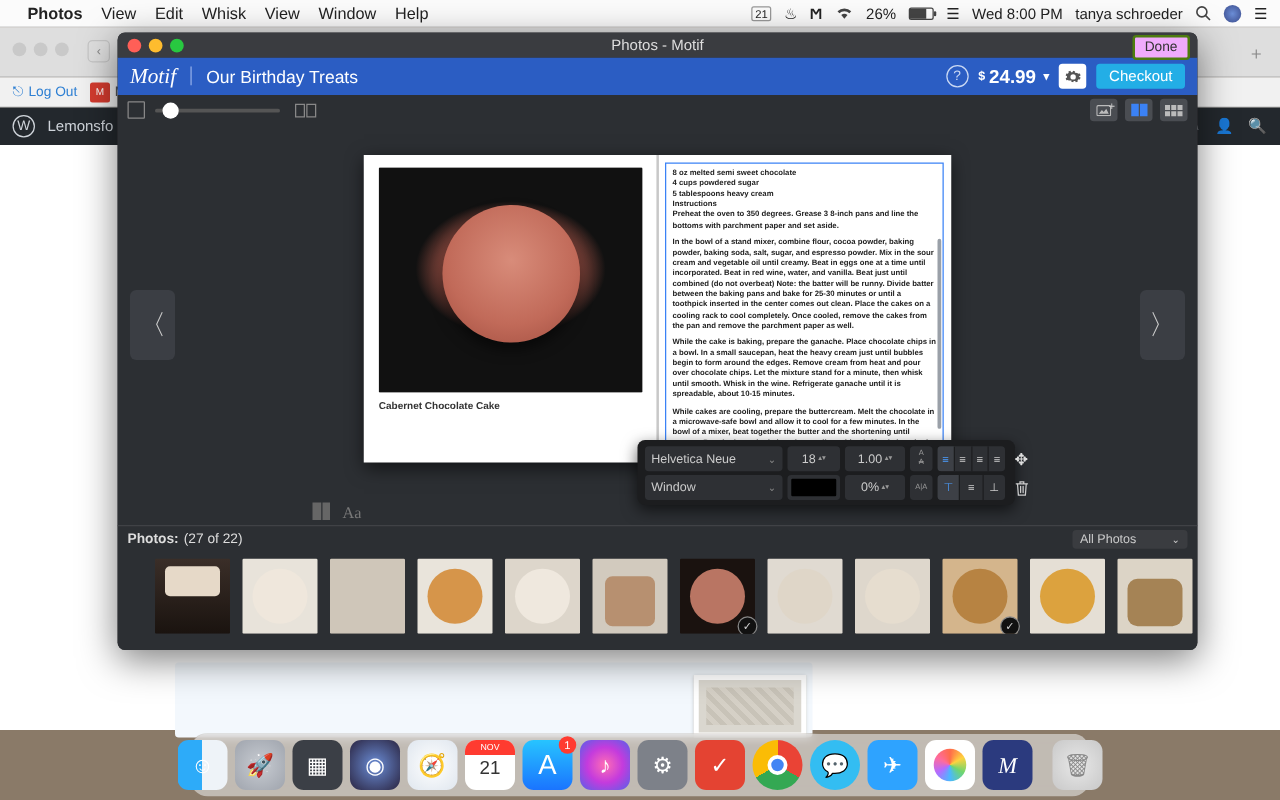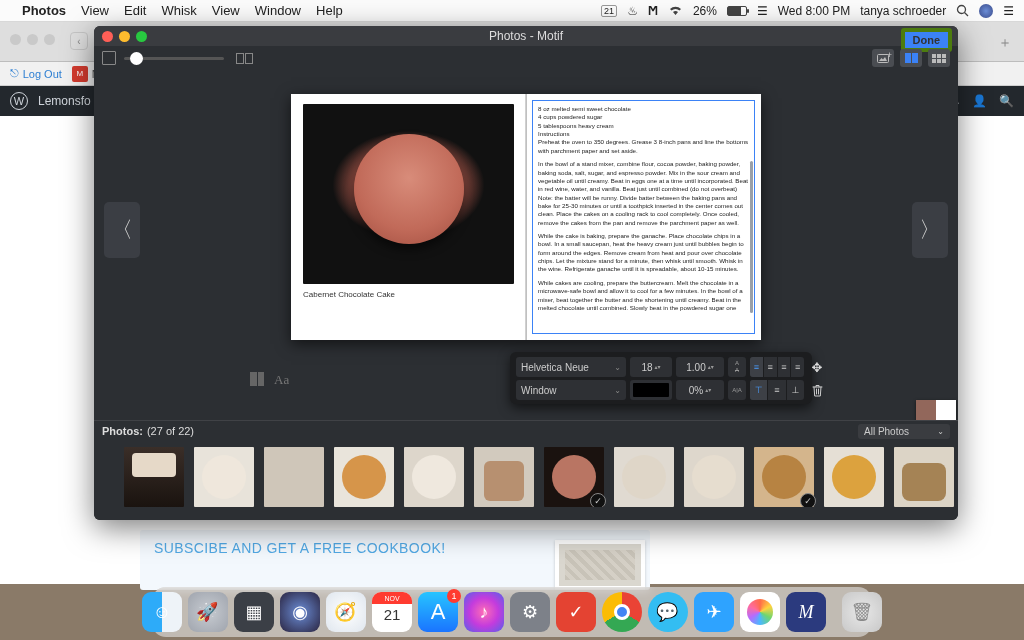--- a/index.html
+++ b/index.html
@@ -41,21 +41,21 @@
   .subimg::before{content:"";position:absolute;inset:6px;background:repeating-linear-gradient(45deg,#c8c3b8 0 4px,#d5d0c6 4px 8px);}
   .personal { position:absolute; right:20px; bottom:62px; font-size:11px; color:#fff; font-weight:600; }
 
   
   .window { position:absolute; left:94px; top:26px; width:864px; height:494px; background:#2c2f33; border-radius:6px; box-shadow:0 8px 30px rgba(0,0,0,0.5); overflow:hidden; }
   .titlebar { height:20px; background:#3a3c40; display:flex; align-items:center; position:relative; }
   .tdots { display:flex; gap:6px; margin-left:8px; }
   .td { width:11px; height:11px; border-radius:50%; }
   .td.r{background:#ff5f57;} .td.y{background:#febc2e;} .td.g{background:#28c840;}
   .wtitle { position:absolute; left:50%; transform:translateX(-50%); font-size:12px; color:#ddd; }
-  .done { position:absolute; right:6px; top:2px; background:#3b82f6; color:#333; font-size:11px; padding:2px 8px; border-radius:3px; font-weight:700; border:4px solid #4d7c0f; }
+  .done { position:absolute; right:6px; top:2px; background:#f0abfc; color:#333; font-size:11px; padding:2px 8px; border-radius:3px; font-weight:400; border:2px solid #4d7c0f; }
 
   .bluebar { height:30px; background:#2b5dc3; display:flex; align-items:center; color:#fff; padding:0 10px; }
   .brand { font-family: Georgia, serif; font-style:italic; font-size:17px; margin-right:10px; }
   .div { color:#7a9be0; margin-right:10px; }
   .proj { font-size:14px; }
   .bbright { margin-left:auto; display:flex; align-items:center; gap:8px; }
   .qmark { width:18px; height:18px; border:1.5px solid #c8d7f3; border-radius:50%; display:flex; align-items:center; justify-content:center; font-size:11px; color:#c8d7f3; }
   .price { font-size:15px; font-weight:600; display:flex; align-items:center; gap:2px; }
   .price sup{font-size:10px; margin-right:1px;}
   .price .car{ margin-left:4px; font-size:9px; }
@@ -75,21 +75,21 @@
   .btn2.blue { color:#3b82f6; }
   .gridic{display:grid;grid-template-columns:repeat(3,4px);grid-template-rows:repeat(2,4px);gap:1px;}
   .gridic i{background:#bbb;}
 
   .stage { height:320px; background:#2c2f33; position:relative; display:flex; align-items:center; justify-content:center; }
   .navarrow { width:36px; height:56px; background:#3b3e44; border-radius:5px; display:flex; align-items:center; justify-content:center; color:#ccc; font-size:22px; position:absolute; top:50%; transform:translateY(-50%); }
   .navarrow.l{ left:10px;} .navarrow.r{ right:10px;}
 
   .book { width:470px; height:246px; background:#fff; box-shadow:0 4px 14px rgba(0,0,0,0.6); display:flex; margin-top:-26px; position:relative; }
   .book::before{content:"";position:absolute;left:50%;top:0;bottom:0;width:2px;background:linear-gradient(90deg,#d8d8d8,#b8b8b8);transform:translateX(-1px);}
-  .pageL, .pageR { width:50%; padding:10px 12px; position:relative; }
+  .pageL, .pageR { width:50%; padding:10px 12px; position:relative;font-weight:bold; }
   .pageL .photo { width:100%; height:180px; background:#222 radial-gradient(ellipse 60% 50% at 50% 45%, #c97a6b 0%, #b85d4f 35%, #111 60%) no-repeat; border-radius:1px; position:relative; }
   .pageL .photo::after{content:"";position:absolute;top:30px;left:50%;transform:translateX(-50%);width:110px;height:110px;border-radius:50%;background:radial-gradient(circle at 50% 40%, #d88c7a 0%, #c16a59 60%, #a04d3f 100%);box-shadow:0 6px 10px rgba(0,0,0,0.5);}
   .berries{position:absolute;top:68px;left:50%;transform:translateX(-50%);width:60px;height:34px;border-radius:40%;background:radial-gradient(circle at 30% 40%,#c62f36 0 30%,#0000 31%),radial-gradient(circle at 60% 55%,#b5202a 0 28%,#0000 29%),radial-gradient(circle at 50% 30%,#2d2140 0 18%,#0000 19%),#c97a6b;}
   .caption { font-size:8px; color:#333; margin-top:6px; }
 
   .pageR .textbox { position:absolute; inset:6px; border:1.5px solid #3b82f6; padding:4px 5px 4px 5px; overflow:hidden; font-size:6.2px; line-height:1.35; color:#222; }
   .pageR .textbox .scr { position:absolute; right:1px; top:60px; bottom:20px; width:3px; background:#9aa0a8; border-radius:2px; }
   .pageR p{ margin-bottom:5px; }
 
   .bottombar { position:absolute; left:156px; bottom:2px; display:flex; gap:10px; color:#777; font-size:13px; }
@@ -194,36 +194,54 @@
   <span class="wp">W</span>
   <span>Lemonsfo</span>
   <div class="ricons">
     <span>✎</span>
     <span>👤</span>
     <span>🔍</span>
   </div>
 </div>
 <div class="bgpage"></div>
 <div class="subscribe">
-  <div class="t">SUBSCIBE AND GET A FREE COOKBOOK!</div>
 </div>
 <div class="subimg"></div>
 <div class="personal">Personal</div>
 
 <div class="window">
   <div class="titlebar">
     <div class="tdots">
       <span class="td r"></span>
       <span class="td y"></span>
       <span class="td g"></span>
     </div>
     <span class="wtitle">Photos - Motif</span>
     <span class="done">Done</span>
   </div>
 
+  <div class="bluebar">
+    <span class="brand">Motif</span>
+    <span class="div">|</span>
+    <span class="proj">Our Birthday Treats</span>
+    <div class="bbright">
+      <span class="qmark">?</span>
+      <span class="price">
+          <sup>$</sup>
+          <span>24.99</span>
+          <span class="car">▾</span>
+        </span>
+      <span class="gear">
+        <svg width="13" height="13" viewBox="0 0 24 24">
+            <path fill="#555" d="M12 8a4 4 0 1 0 0 8 4 4 0 0 0 0-8zm9 4l2 1-1 3-2-.5a8 8 0 0 1-1.5 1.5l.5 2-3 1-1-2h-2l-1 2-3-1 .5-2A8 8 0 0 1 4 16.5L2 17l-1-3 2-1v-2L1 10l1-3 2 .5A8 8 0 0 1 5.5 6L5 4l3-1 1 2h2l1-2 3 1-.5 2A8 8 0 0 1 20 7.5l2-.5 1 3-2 1z"></path>
+          </svg>
+      </span>
+      <span class="checkout">Checkout</span>
+    </div>
+  </div>
 
   <div class="toolbar2">
     <div class="viewmode">
         <span class="vm"></span>
       </div>
     <div class="slider">
         <span class="knob"></span>
       </div>
     <div class="spreadic">
         <span></span>

